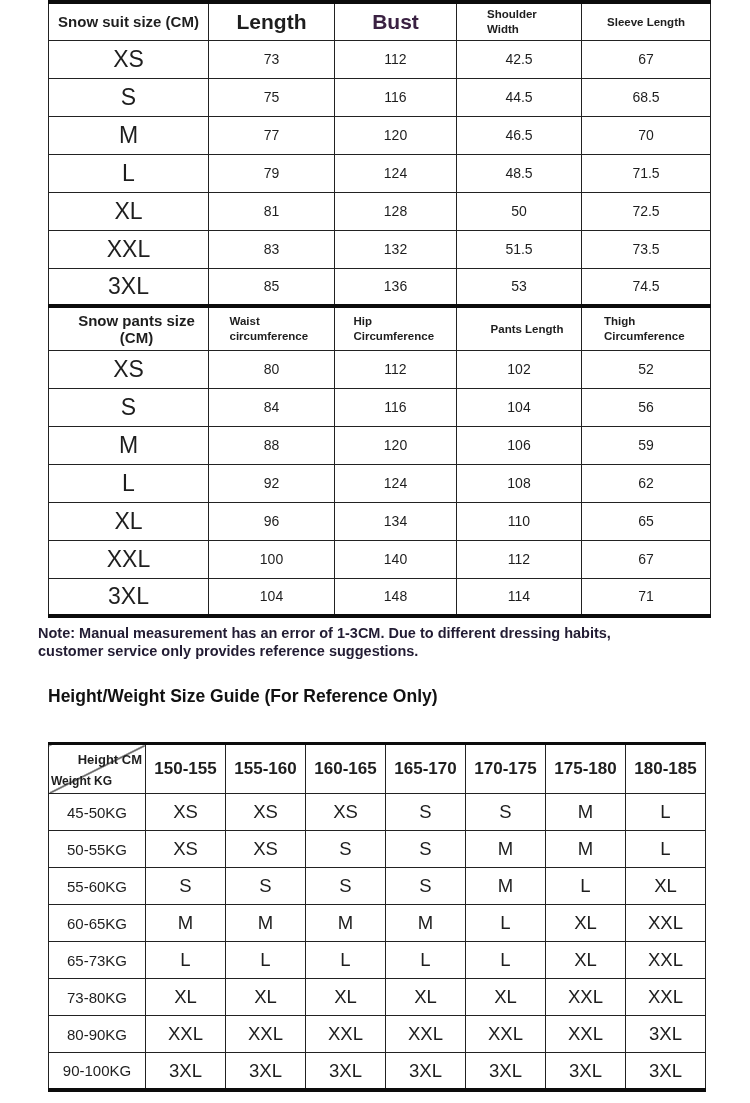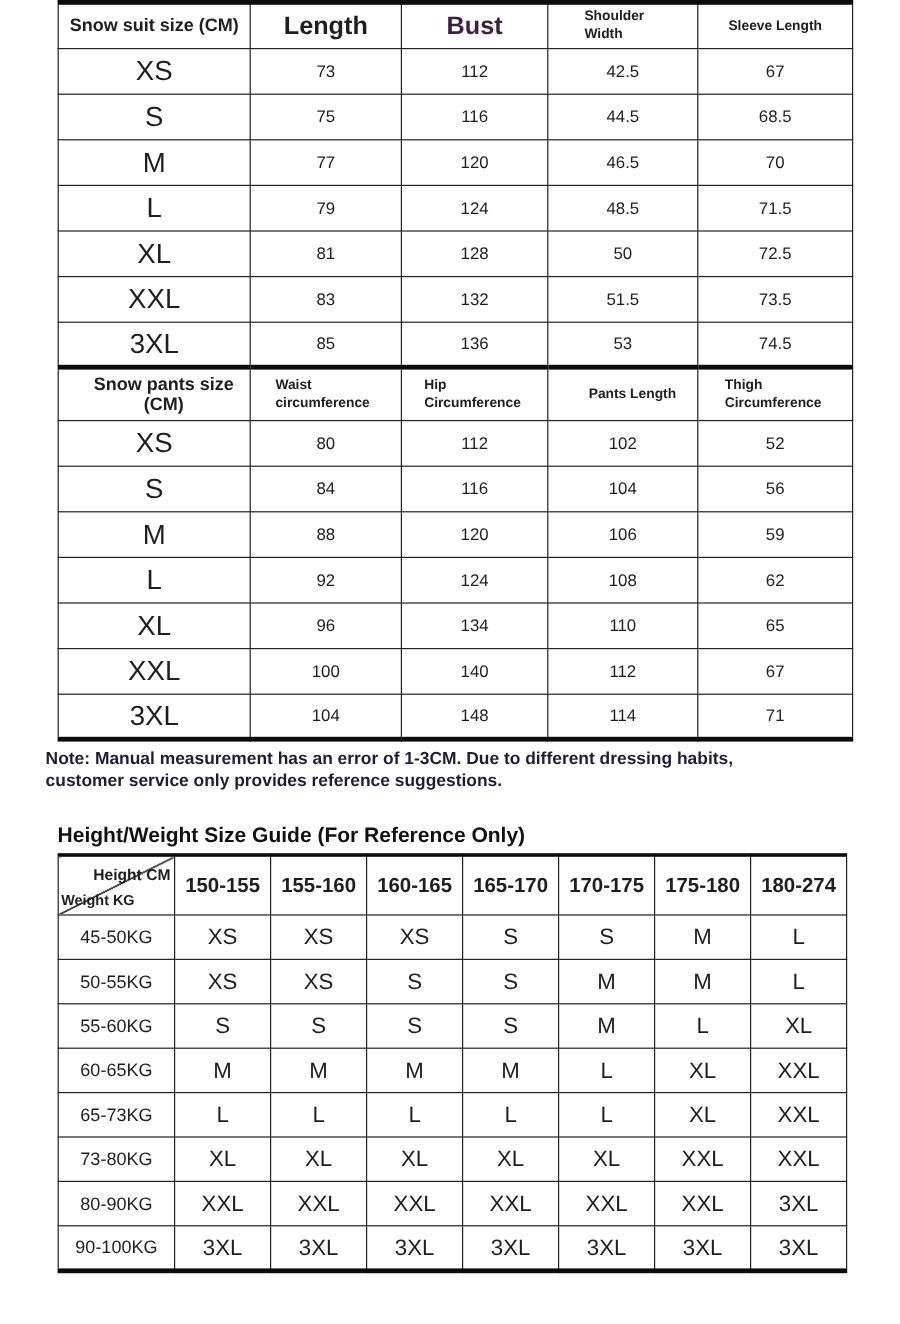--- a/index.html
+++ b/index.html
@@ -54,21 +54,21 @@
   .guide-title {
     margin: 26px 0 0 48px;
     width: 662px;
     text-align: left;
     font-size: 17.5px;
     font-weight: bold;
     color: #111111;
   }
 
   
-  .t3 { width: 657px; margin-top: 4px; border-top: 3px solid #0c0c0c; border-bottom: 4px solid #0c0c0c; }
+  .t3 { width: 657px; margin-top: 35px; border-top: 3px solid #0c0c0c; border-bottom: 4px solid #0c0c0c; }
   .t3 tr.g-head { height: 50px; }
   .t3 tr.g-row { height: 37px; }
   .g-col { font-size: 17px; font-weight: 700; }
   .g-weight { font-size: 15px; font-weight: 400; }
   .g-val { font-size: 18.5px; font-weight: 400; }
 
   .diag {
     position: relative;
     background:
       linear-gradient(to bottom right,
@@ -240,21 +240,21 @@
       <td class="diag">
         <span class="top-label">Height CM</span>
         <span class="bottom-label">Weight KG</span>
       </td>
       <td class="g-col">150-155</td>
       <td class="g-col">155-160</td>
       <td class="g-col">160-165</td>
       <td class="g-col">165-170</td>
       <td class="g-col">170-175</td>
       <td class="g-col">175-180</td>
-      <td class="g-col">180-274</td>
+      <td class="g-col">180-185</td>
     </tr>
 
     <tr class="g-row">
       <td class="g-weight">45-50KG</td>
       <td class="g-val">XS</td>
       <td class="g-val">XS</td>
       <td class="g-val">XS</td>
       <td class="g-val">S</td>
       <td class="g-val">S</td>
       <td class="g-val">M</td>

